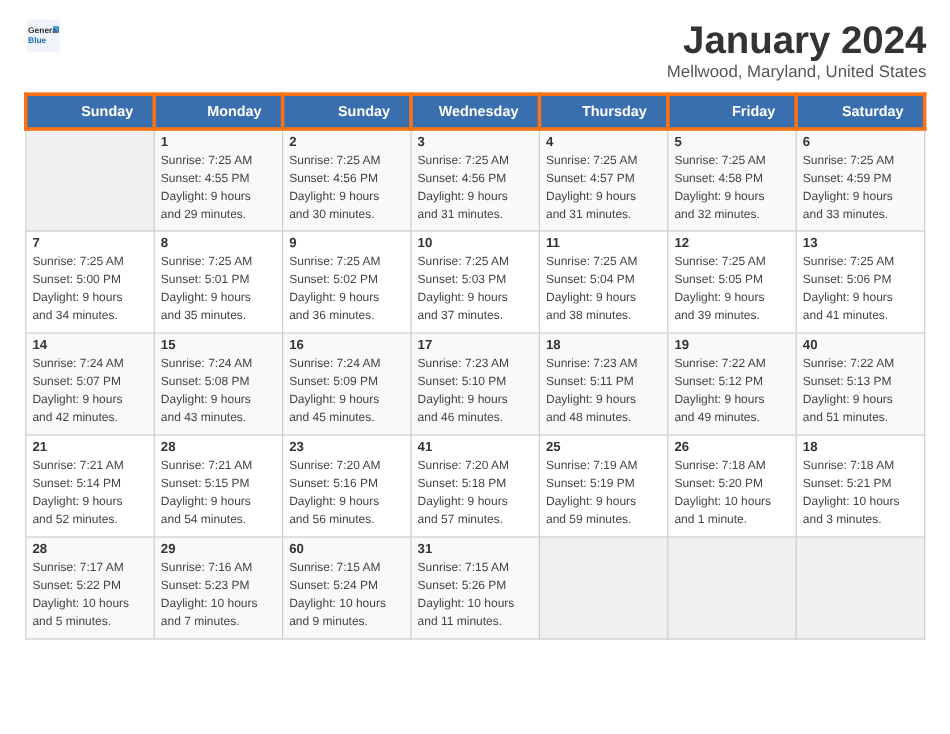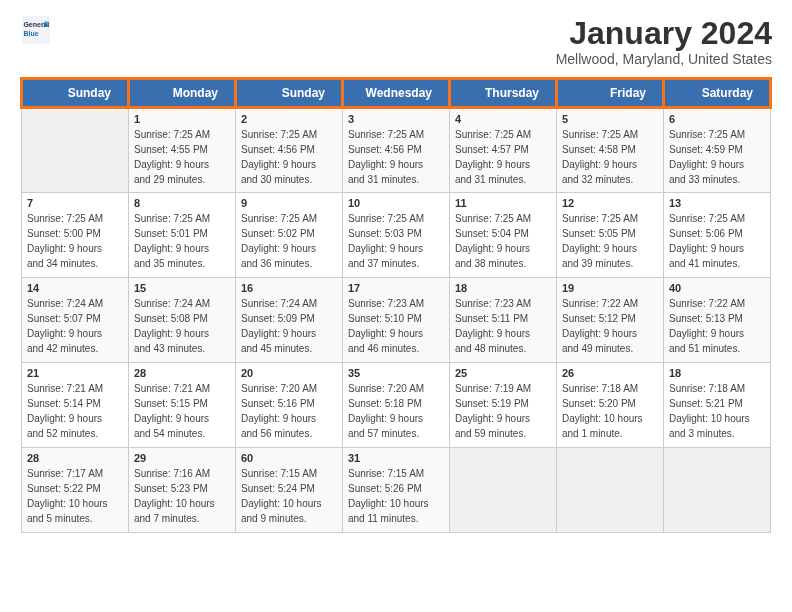--- a/index.html
+++ b/index.html
@@ -211,25 +211,25 @@
         <tr>
           <td>
             <span class="day-number">21</span>
             <div class="day-info">Sunrise: 7:21 AM<br>Sunset: 5:14 PM<br>Daylight: 9 hours<br>and 52 minutes.</div>
           </td>
           <td>
             <span class="day-number">28</span>
             <div class="day-info">Sunrise: 7:21 AM<br>Sunset: 5:15 PM<br>Daylight: 9 hours<br>and 54 minutes.</div>
           </td>
           <td>
-            <span class="day-number">20</span>
+            <span class="day-number">23</span>
             <div class="day-info">Sunrise: 7:20 AM<br>Sunset: 5:16 PM<br>Daylight: 9 hours<br>and 56 minutes.</div>
           </td>
           <td>
-            <span class="day-number">35</span>
+            <span class="day-number">41</span>
             <div class="day-info">Sunrise: 7:20 AM<br>Sunset: 5:18 PM<br>Daylight: 9 hours<br>and 57 minutes.</div>
           </td>
           <td>
             <span class="day-number">25</span>
             <div class="day-info">Sunrise: 7:19 AM<br>Sunset: 5:19 PM<br>Daylight: 9 hours<br>and 59 minutes.</div>
           </td>
           <td>
             <span class="day-number">26</span>
             <div class="day-info">Sunrise: 7:18 AM<br>Sunset: 5:20 PM<br>Daylight: 10 hours<br>and 1 minute.</div>
           </td>

